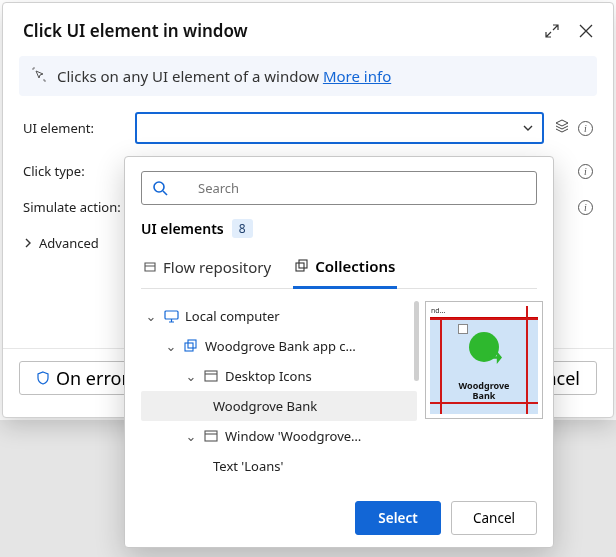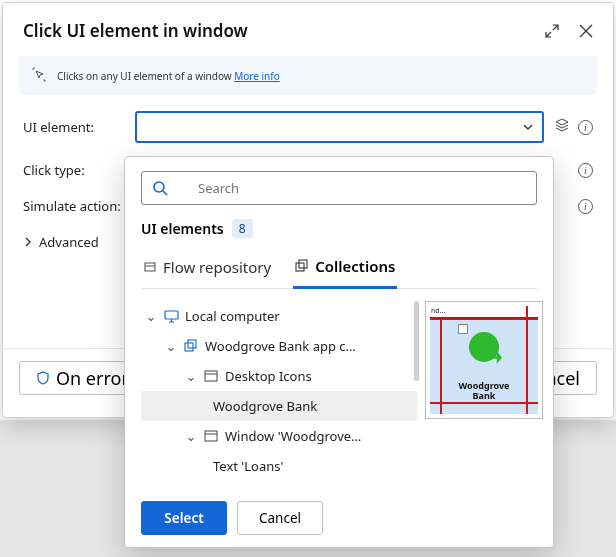--- a/index.html
+++ b/index.html
@@ -10,21 +10,21 @@
     background: #fff; border: 1px solid #d0d0d0; border-radius: 4px;
     box-shadow: 0 8px 24px rgba(0,0,0,0.18);
   }
   .dlg-header { display: flex; align-items: center; justify-content: space-between; padding: 16px 20px 10px; }
   .dlg-title { font-size: 17px; font-weight: 600; color: #111; }
   .dlg-ctrls { display: flex; gap: 20px; }
   .dlg-ctrls svg { display: block; }
   .info-strip {
     margin: 4px 16px 0; background: #f3f6fc; border-radius: 4px;
     padding: 10px 12px; display: flex; align-items: center; gap: 10px;
-    font-size: 10px; color: #333; text-align: right;
+    font-size: 15px; color: #333; text-align: right;
   }
   .info-strip a { color: #1266d6; text-decoration: underline; }
   .form { padding: 16px 20px 0; }
   .row { display: flex; align-items: center; margin-bottom: 18px; }
   .row-label { width: 112px; font-size: 13px; color: #222; }
   .ui-select {
     flex: 1; height: 32px; border: 2px solid #1266d6; border-radius: 3px;
     display: flex; align-items: center; justify-content: space-between;
     padding: 0 8px;
   }
@@ -79,21 +79,21 @@
   .pv-grid::before,.pv-grid::after{content:"";position:absolute;background:#d01616;}
   .pv-grid::before{left:10px;top:0;width:2px;height:100%;}
   .pv-grid::after{right:10px;top:0;width:2px;height:100%;}
   .pv-h{position:absolute;left:0;right:0;height:2px;background:#d01616;}
   .pv-h.t{top:12px}.pv-h.b{bottom:10px}
   .pv-icon{position:absolute;left:50%;top:38%;transform:translate(-50%,-50%);width:34px;height:34px;}
   .pv-globe{width:30px;height:30px;background:#2eb82e;border-radius:50%;margin:2px auto 0;position:relative;}
   .pv-globe::after{content:"";position:absolute;right:-3px;bottom:-2px;width:13px;height:13px;background:#2eb82e;clip-path:polygon(0 40%,60% 40%,60% 0,100% 50%,60% 100%,60% 60%,0 60%);}
   .pv-check{position:absolute;left:28px;top:18px;width:10px;height:10px;background:#fff;border:1px solid #888;}
   .pv-label{position:absolute;left:50%;bottom:14px;transform:translateX(-50%);font-size:9px;font-weight:700;color:#111;text-align:center;line-height:1.05;}
-  .dd-footer { position:absolute;left:0;right:0;bottom:0;padding:12px 16px;display:flex;gap:10px;border-top:1px solid #fff; }
+  .dd-footer { position:absolute;left:0;right:0;bottom:0;padding:12px 16px;display:flex;justify-content:flex-end;gap:10px;border-top:1px solid #fff; }
   .dd-footer .btn{min-width:86px;justify-content:center;font-size:13.5px;}
 </style>
 </head>
 <body>
 
 <div class="backdrop"></div>
 
 <div class="dialog">
   <div class="dlg-header">
     <div class="dlg-title">Click UI element in window</div>

